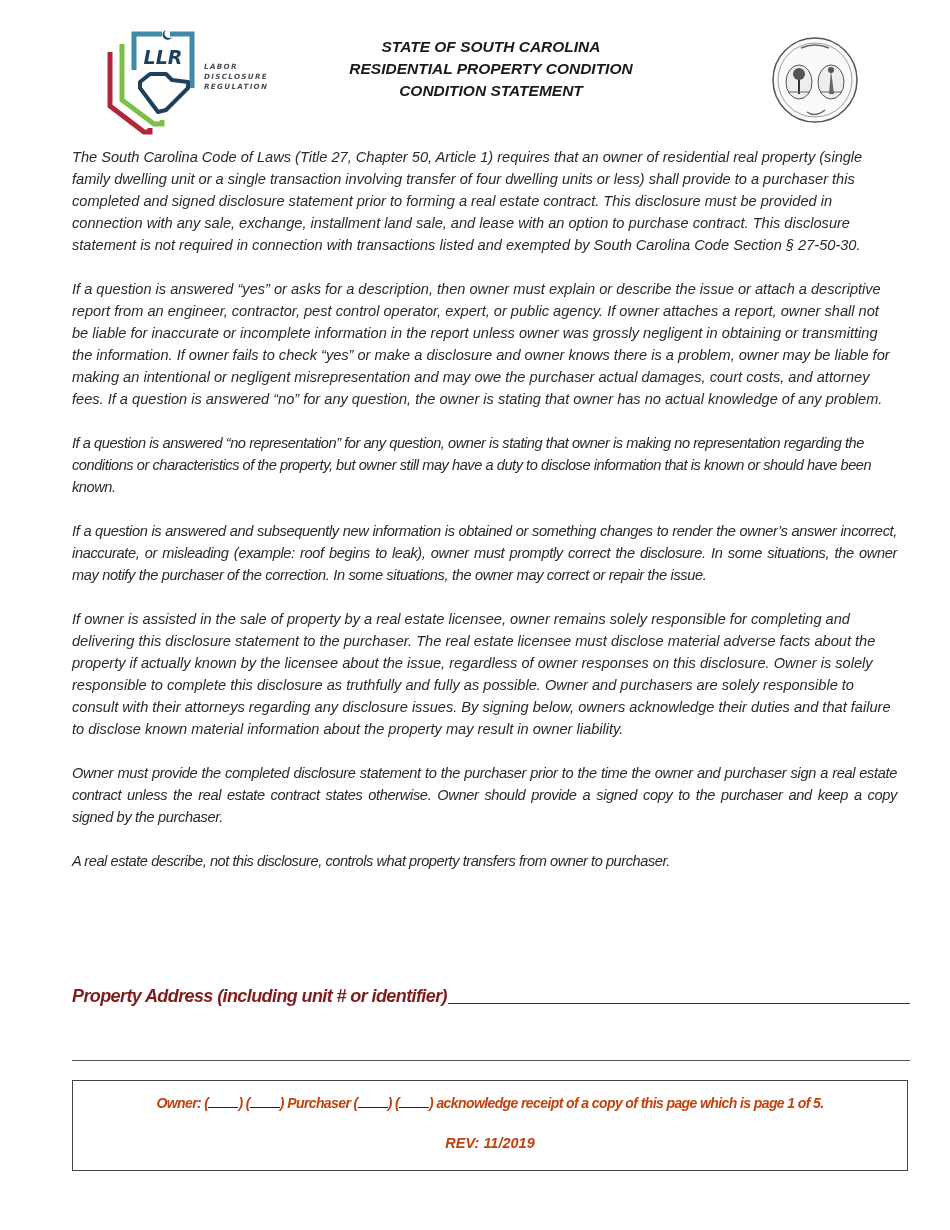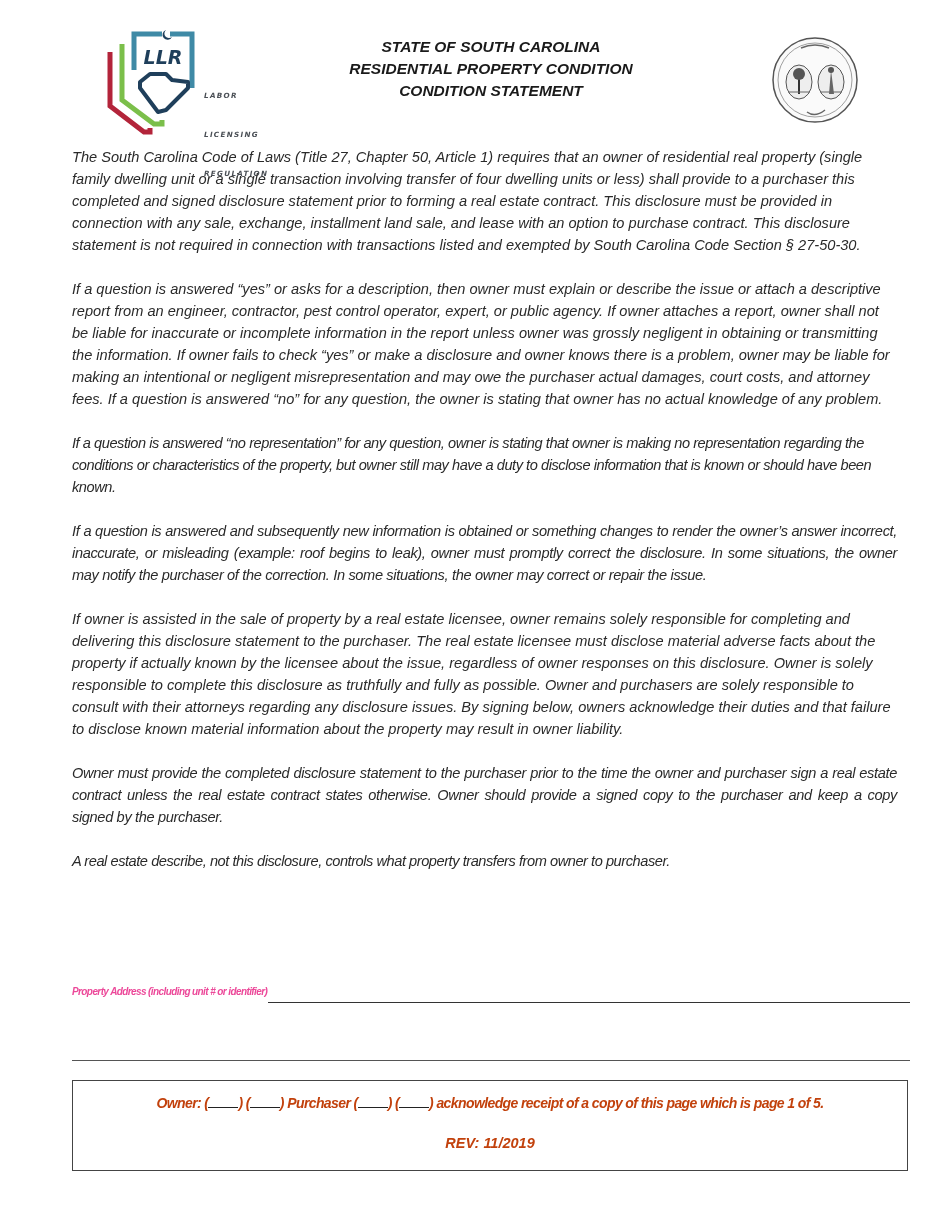--- a/index.html
+++ b/index.html
@@ -30,21 +30,21 @@
       position: absolute;
       left: 100px;
       top: 34px;
       font-family: "DejaVu Sans", sans-serif;
       font-size: 7.2px;
       letter-spacing: 1.3px;
       line-height: 10px;
       font-weight: bold;
       color: #4a4f55;
     }
-    .logo-text span { display: block; margin-top: 29px; }
+    .logo-text span { display: block; }
     .title-block {
       position: absolute;
       left: 280px;
       top: 36px;
       width: 390px;
       text-align: center;
       font-family: "Liberation Sans", sans-serif;
       font-weight: bold;
       font-size: 15.5px;
       line-height: 22px;
@@ -78,26 +78,26 @@
     .body-text p.justify {
       text-align: justify;
       letter-spacing: -0.35px;
     }
     .address-row {
       position: absolute;
       left: 56px;
       top: 986px;
       width: 838px;
       display: flex;
-      align-items: flex-start;
-      font-family: "Liberation Sans", sans-serif;
-      font-weight: bold;
-      font-size: 10px;
+      align-items: center;
+      font-family: "Liberation Sans", sans-serif;
+      font-weight: bold;
+      font-size: 18px;
       letter-spacing: -0.6px;
-      color: #ec4899;
+      color: #7f1d1d;
     }
     .address-label {
       white-space: nowrap;
     }
     .address-line {
       flex: 1;
       border-bottom: 1px solid #333;
       height: 16px;
       margin-left: 1px;
       margin-bottom: 3px;
@@ -162,21 +162,21 @@
       <polyline points="66,6 88,6 88,60" fill="none" stroke="#3f8aa6" stroke-width="5"></polyline>
 
       <path d="M62,2 a5,5 0 1,0 6,7 a4,4 0 1,1 -6,-7z" fill="#1f3f5b"></path>
 
       <text x="59" y="36" text-anchor="middle" font-family="DejaVu Sans, sans-serif" font-weight="bold" font-size="19" fill="#1f3f5b">LLR</text>
 
       <path d="M36,54 L46,46 L62,46 L68,52 L84,54 L84,60 L62,82 L54,84 L36,60 Z" fill="none" stroke="#1f3f5b" stroke-width="4" stroke-linejoin="round"></path>
     </svg>
     <div class="logo-text">
       <span>LABOR</span>
-      <span>LICENSING</span>
+      <span>DISCLOSURE</span>
       <span>REGULATION</span>
     </div>
   </div>
 
   <div class="title-block">
     <div>STATE OF SOUTH CAROLINA</div>
     <div>RESIDENTIAL PROPERTY CONDITION</div>
     <div>CONDITION STATEMENT</div>
   </div>
 

